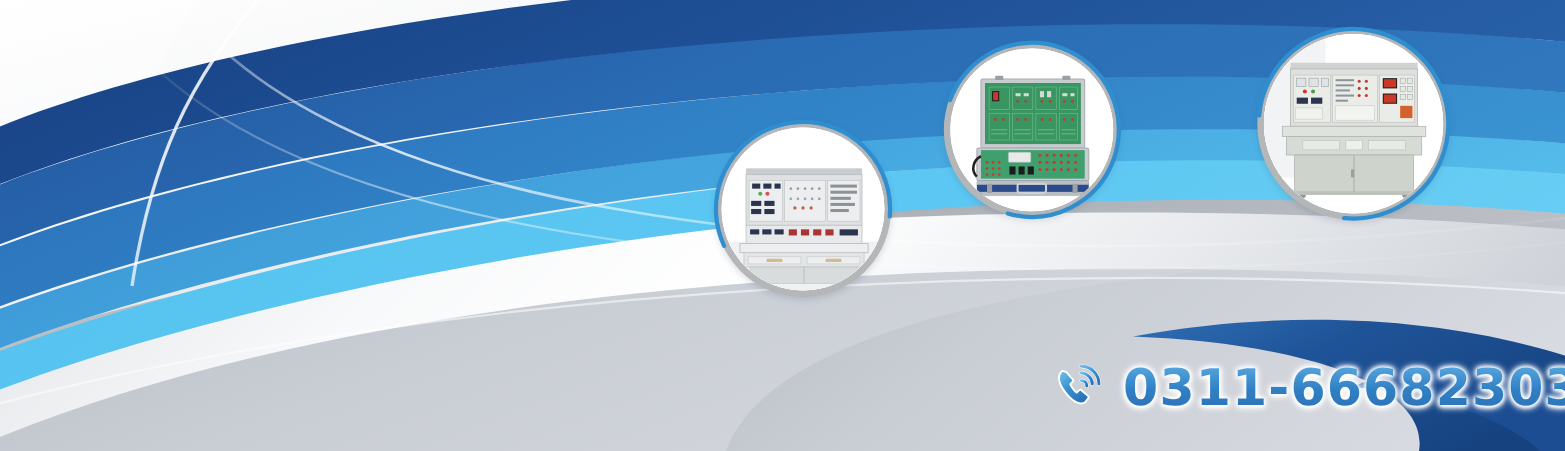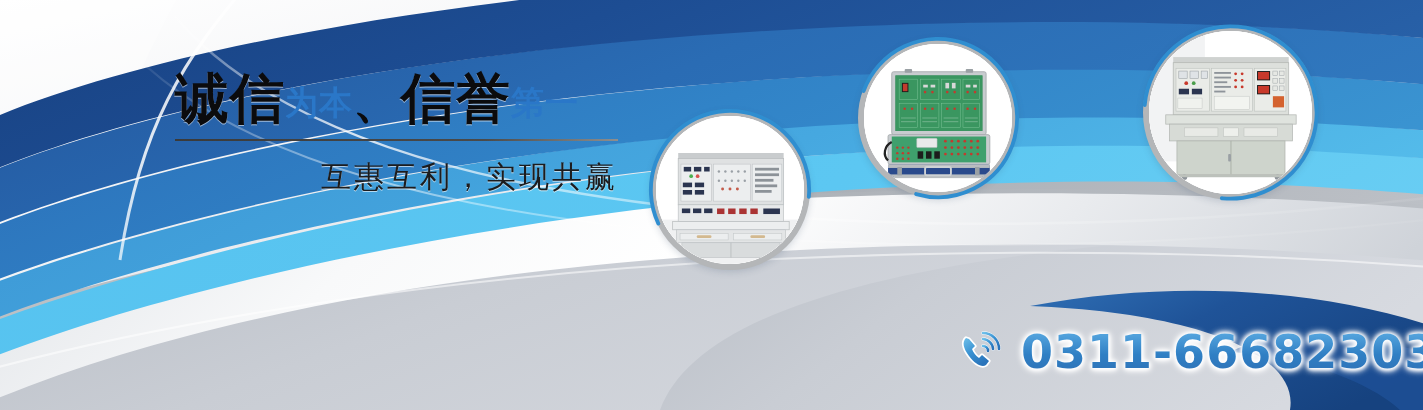--- a/index.html
+++ b/index.html
@@ -178,27 +178,20 @@
              C 1300,352 1190,312 1030,306 Z" fill="url(#gNavyRight)"></path>
     <path d="M 1443,358 C 1360,330 1270,330 1230,352 C 1300,356 1370,382 1400,410
              L 1443,410 Z" fill="#1d4f95" opacity="0.9"></path>
 
     <path d="M 260,-30 C 180,60 140,130 120,260" stroke="url(#gHilite)" stroke-width="3" fill="none" opacity="0.9"></path>
     <path d="M 150,-20 C 200,70 330,150 560,190 C 820,236 1150,232 1443,196" stroke="url(#gHilite)" stroke-width="2.5" fill="none" opacity="0.85"></path>
     <path d="M 120,40 C 200,130 360,196 620,226 C 880,256 1180,248 1443,218" stroke="url(#gHilite2)" stroke-width="2" fill="none" opacity="0.7"></path>
     <path d="M -20,372 C 170,320 460,272 800,258 C 1060,247 1270,254 1443,268" stroke="rgba(255,255,255,0.55)" stroke-width="2" fill="none"></path>
   </svg>
 
-  <div class="textblock">
-    <div class="slogan">
-      <span class="big">诚信</span><span class="sm">为本</span><span class="dot">、</span><span class="big">信誉</span><span class="sm">第一</span>
-    </div>
-    <div class="divider"></div>
-    <div class="subtitle">互惠互利，实现共赢</div>
-  </div>
 
   <div class="circle" style="left:650px;top:110px;width:160px;height:160px;">
     <div class="ring"></div>
     <svg class="arc" viewBox="0 0 172 172">
       <circle cx="86" cy="86" r="82" fill="none" stroke="#2f8ed0" stroke-width="4" stroke-linecap="round" stroke-dasharray="300 300" transform="rotate(-205 86 86)"></circle>
     </svg>
     <div class="photo">
       <svg viewBox="0 0 160 160">
         <rect x="0" y="0" width="160" height="160" fill="#ffffff"></rect>
         <rect x="0" y="112" width="160" height="48" fill="#f0f1f2"></rect>

